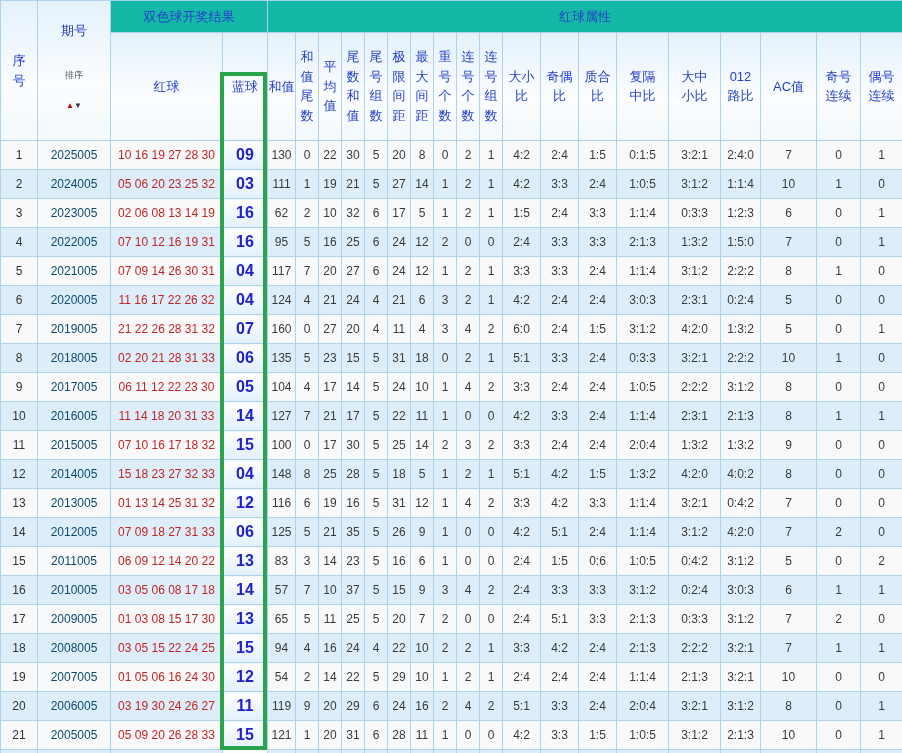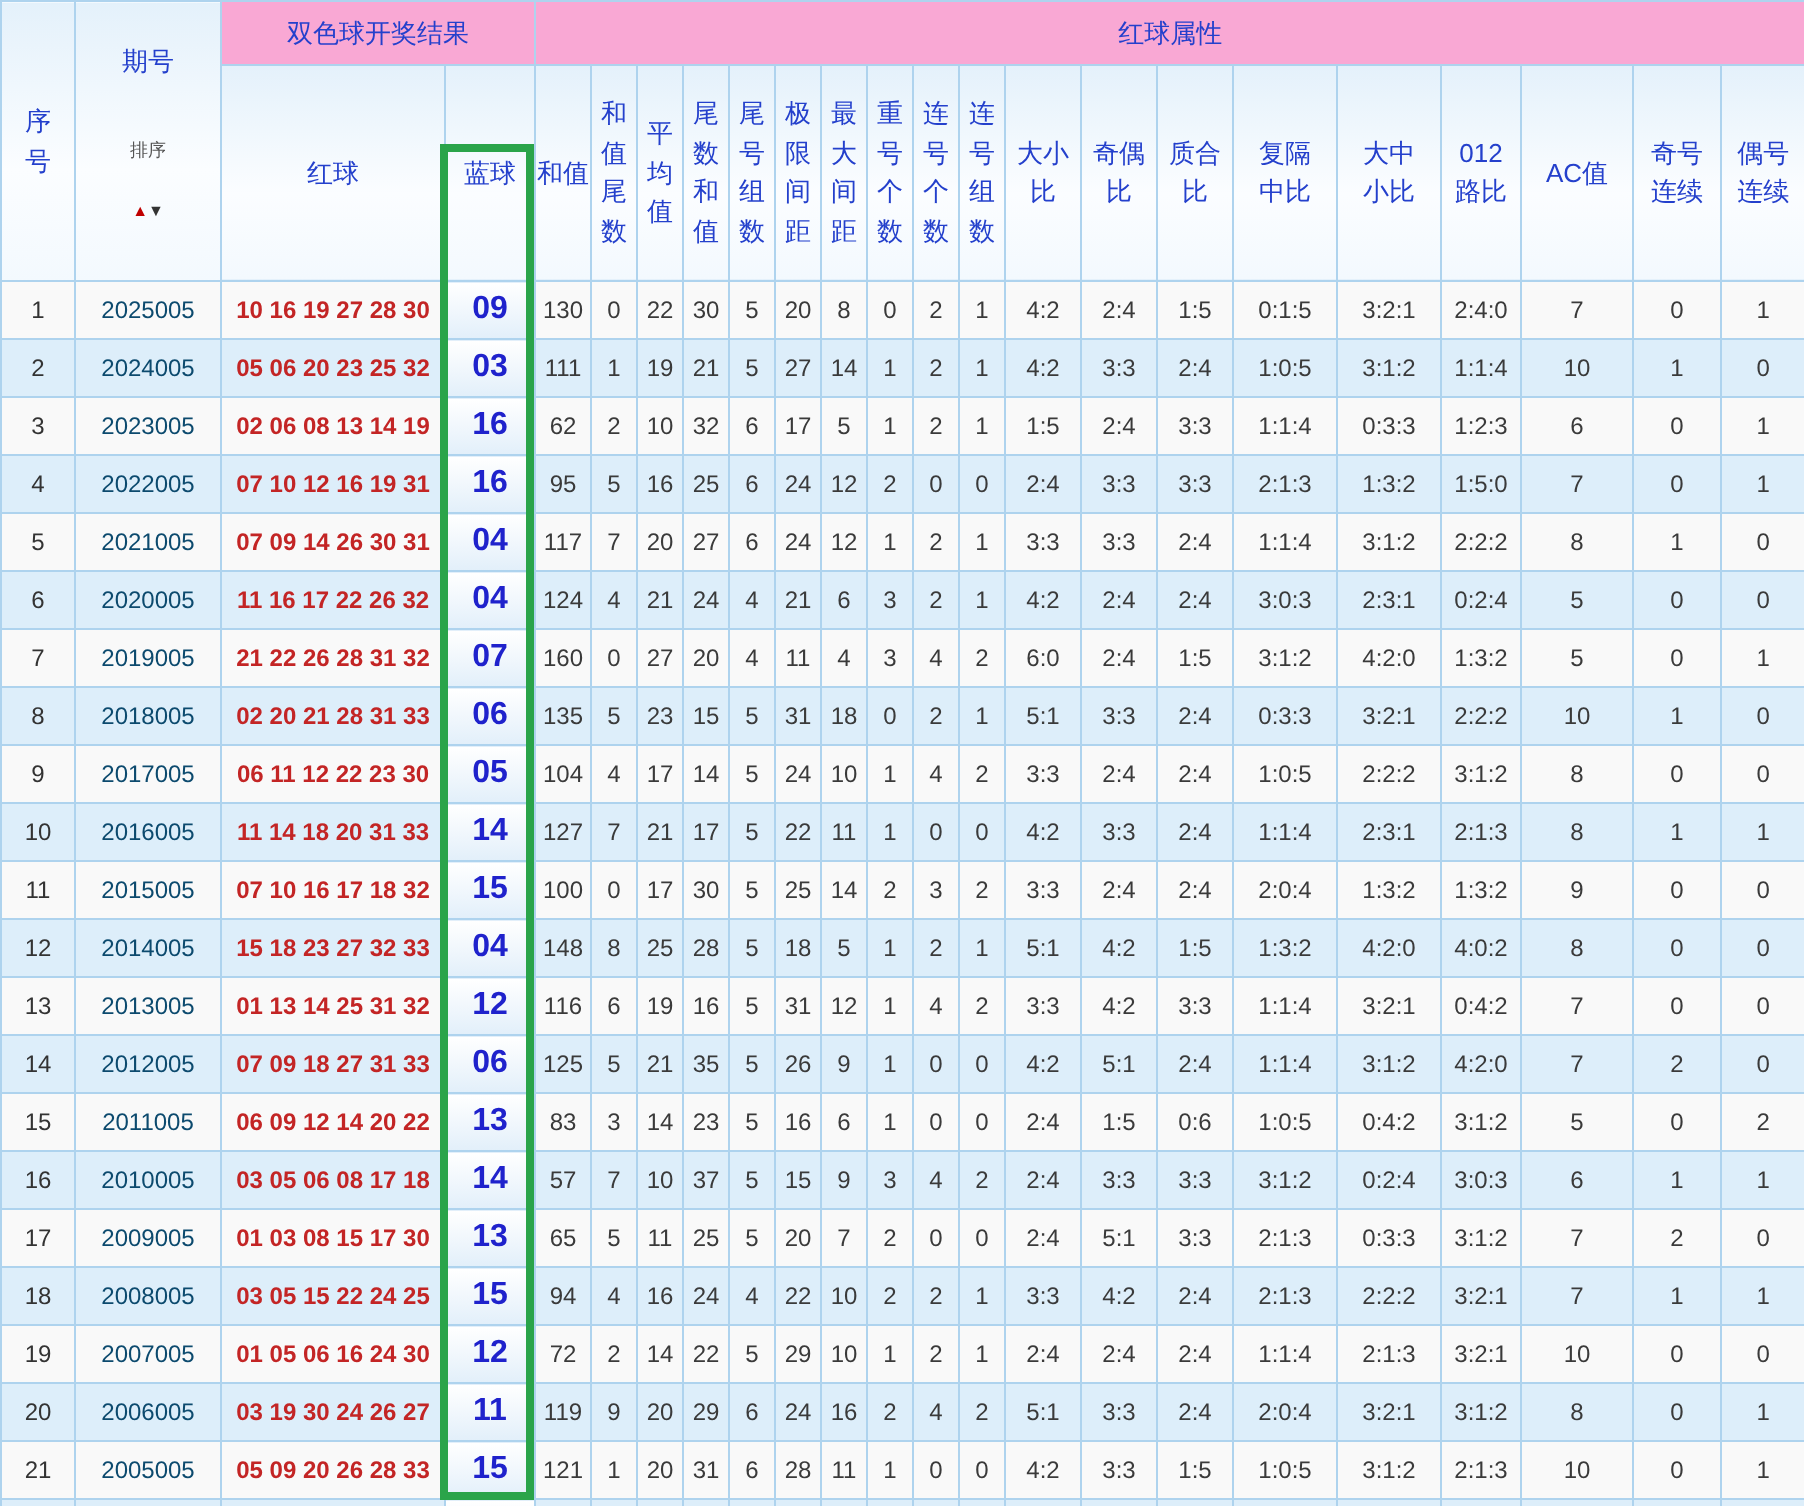--- a/index.html
+++ b/index.html
@@ -2,33 +2,33 @@
 <html><head>
 <meta charset="utf-8">
 <style>
   html,body{margin:0;padding:0;background:#fff;}
   body{font-family:"Liberation Sans","DejaVu Sans",sans-serif;}
   .wrap{position:relative;width:902px;}
   table{border-collapse:collapse;table-layout:fixed;width:902px;}
   th,td{border:1px solid #aed3ee;text-align:center;padding:0;overflow:hidden;}
   thead th{color:#2440cc;font-weight:normal;font-size:13px;white-space:pre-line;line-height:1.5;
            background:linear-gradient(180deg,#e4f1fb 0,#fbfdff 60%,#f3f9fe 100%);}
-  th.grp{height:22px;font-size:13px;background:#f9a8d4;}
+  th.grp{height:22px;font-size:13px;background:#14b8a6;}
   tr.hdr2 th{height:62px;}
   th.span2{vertical-align:middle;text-align:center;}
   .sort{font-size:9px;color:#555;margin-top:2px;line-height:1.1;cursor:pointer;}
   .sort .up{color:#c00000;font-size:8px;}
   .sort .down{color:#333;font-size:8px;}
   tbody tr{height:29px;}
   tbody tr:nth-child(odd){background:#f9f9f9;}
   tbody tr:nth-child(even){background:#ddeefa;}
   td{font-size:12px;color:#3a3a3a;}
   td.seq{color:#333;}
   td.period{color:#0c4a6e;}
-  td.red{color:#c32525;font-weight:bold;font-size:12px;}
+  td.red{color:#c32525;font-weight:normal;font-size:12px;}
   td.blue{color:#1f22cc;font-weight:bold;font-size:16px;
           background:linear-gradient(180deg,#ffffff 0,#e2effa 100%);}
   .green-box{position:absolute;left:220px;top:72px;width:47px;height:678px;
              border:4px solid #2aa44a;box-sizing:border-box;pointer-events:none;}
 </style>
 </head>
 <body>
 
 <div class="wrap">
   <table>
@@ -563,21 +563,21 @@
           <td class="attr">3:2:1</td>
           <td class="attr">7</td>
           <td class="attr">1</td>
           <td class="attr">1</td>
         </tr>
         <tr>
           <td class="seq">19</td>
           <td class="period">2007005</td>
           <td class="red">01 05 06 16 24 30</td>
           <td class="blue">12</td>
-          <td class="attr">72</td>
+          <td class="attr">54</td>
           <td class="attr">2</td>
           <td class="attr">14</td>
           <td class="attr">22</td>
           <td class="attr">5</td>
           <td class="attr">29</td>
           <td class="attr">10</td>
           <td class="attr">1</td>
           <td class="attr">2</td>
           <td class="attr">1</td>
           <td class="attr">2:4</td>

